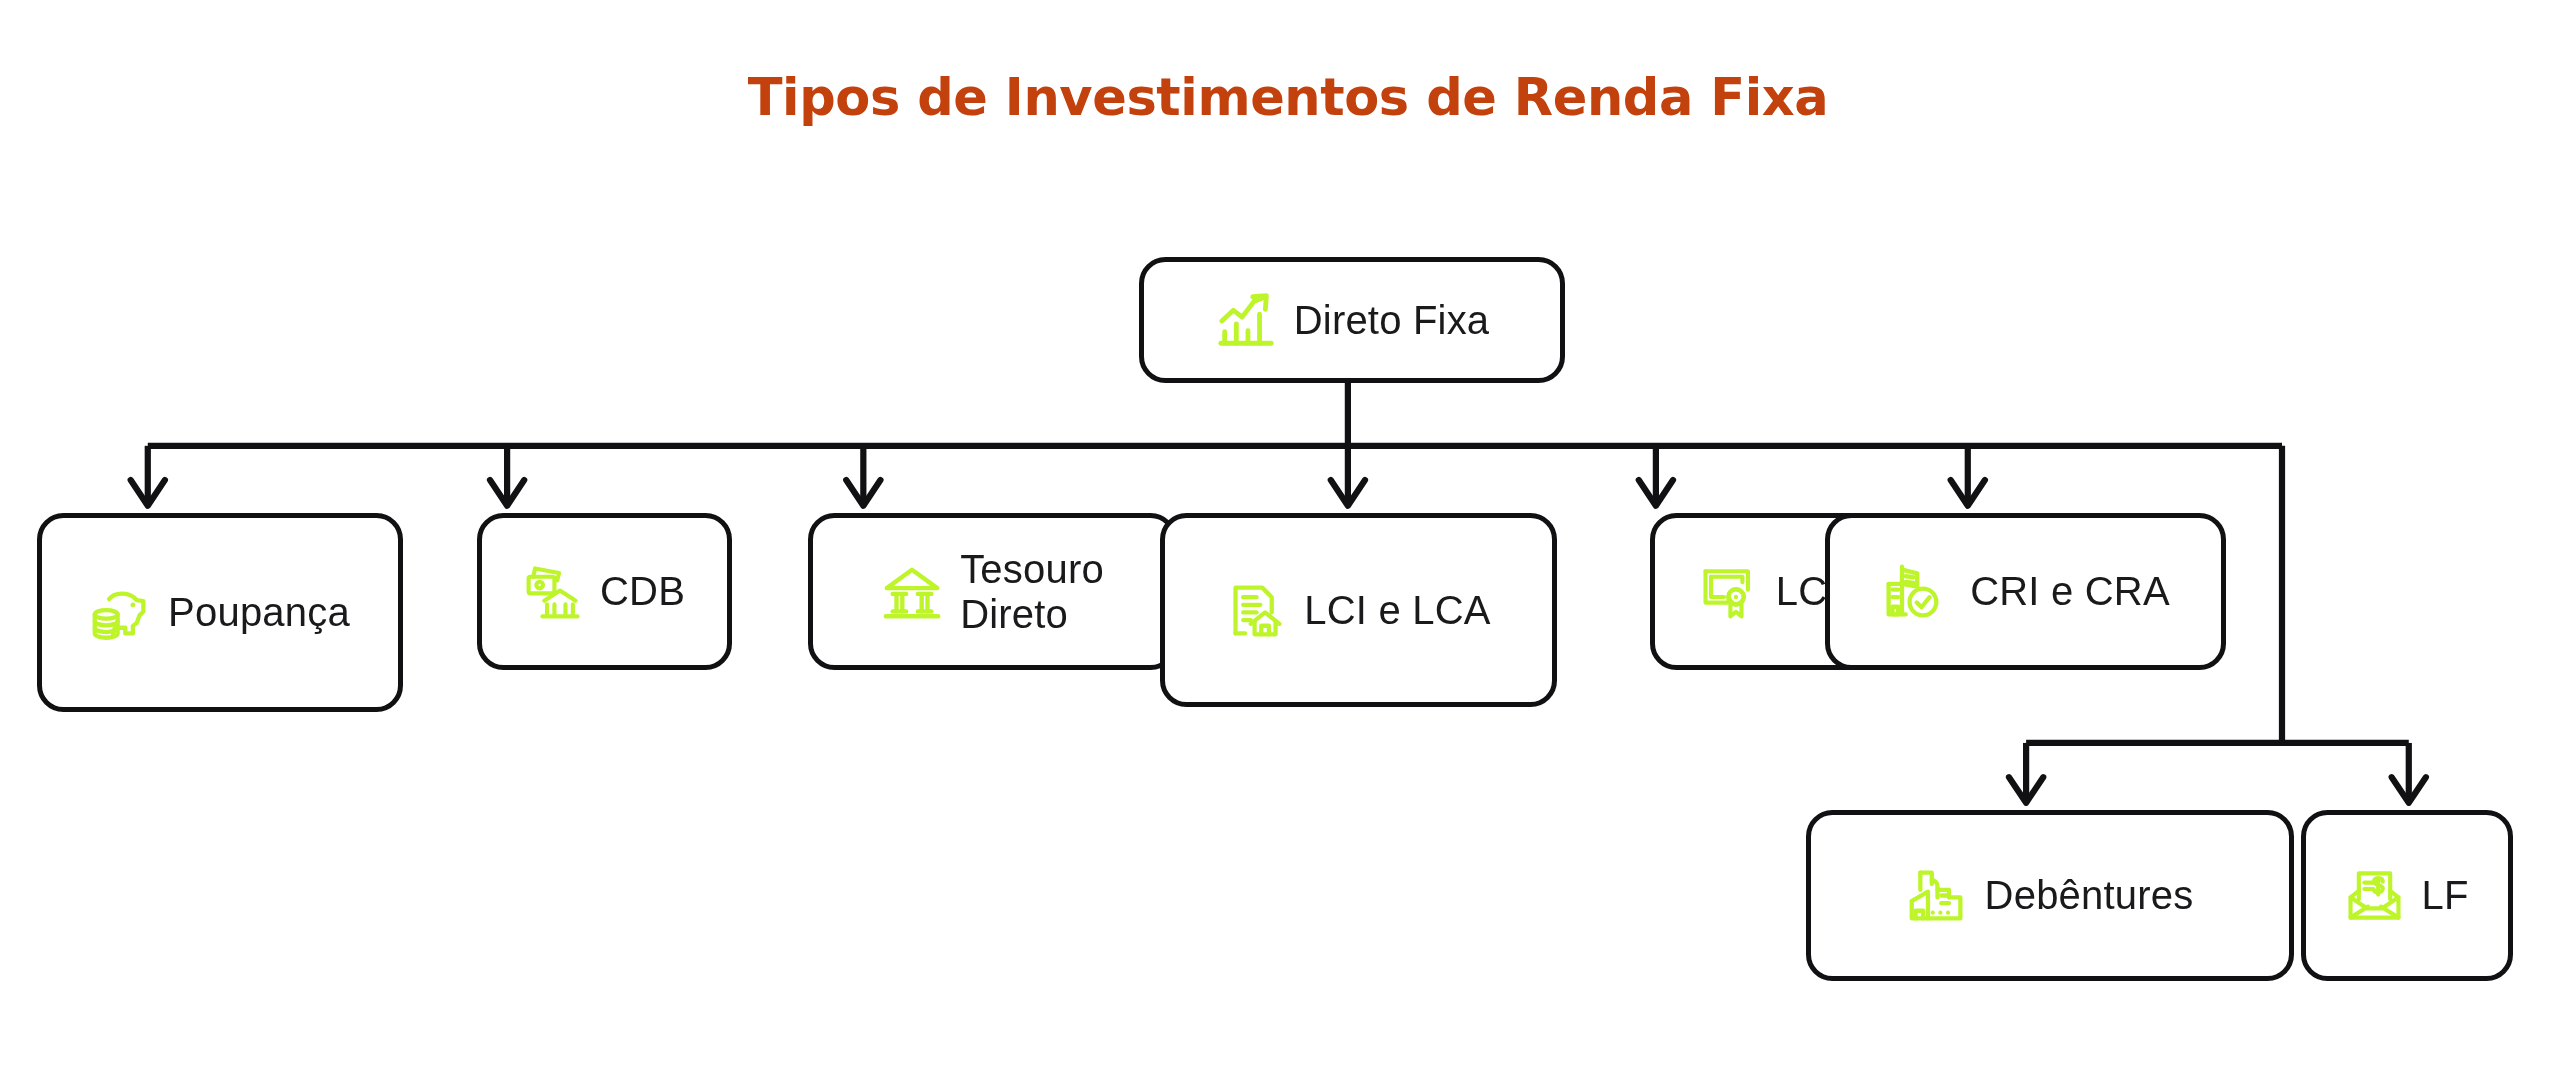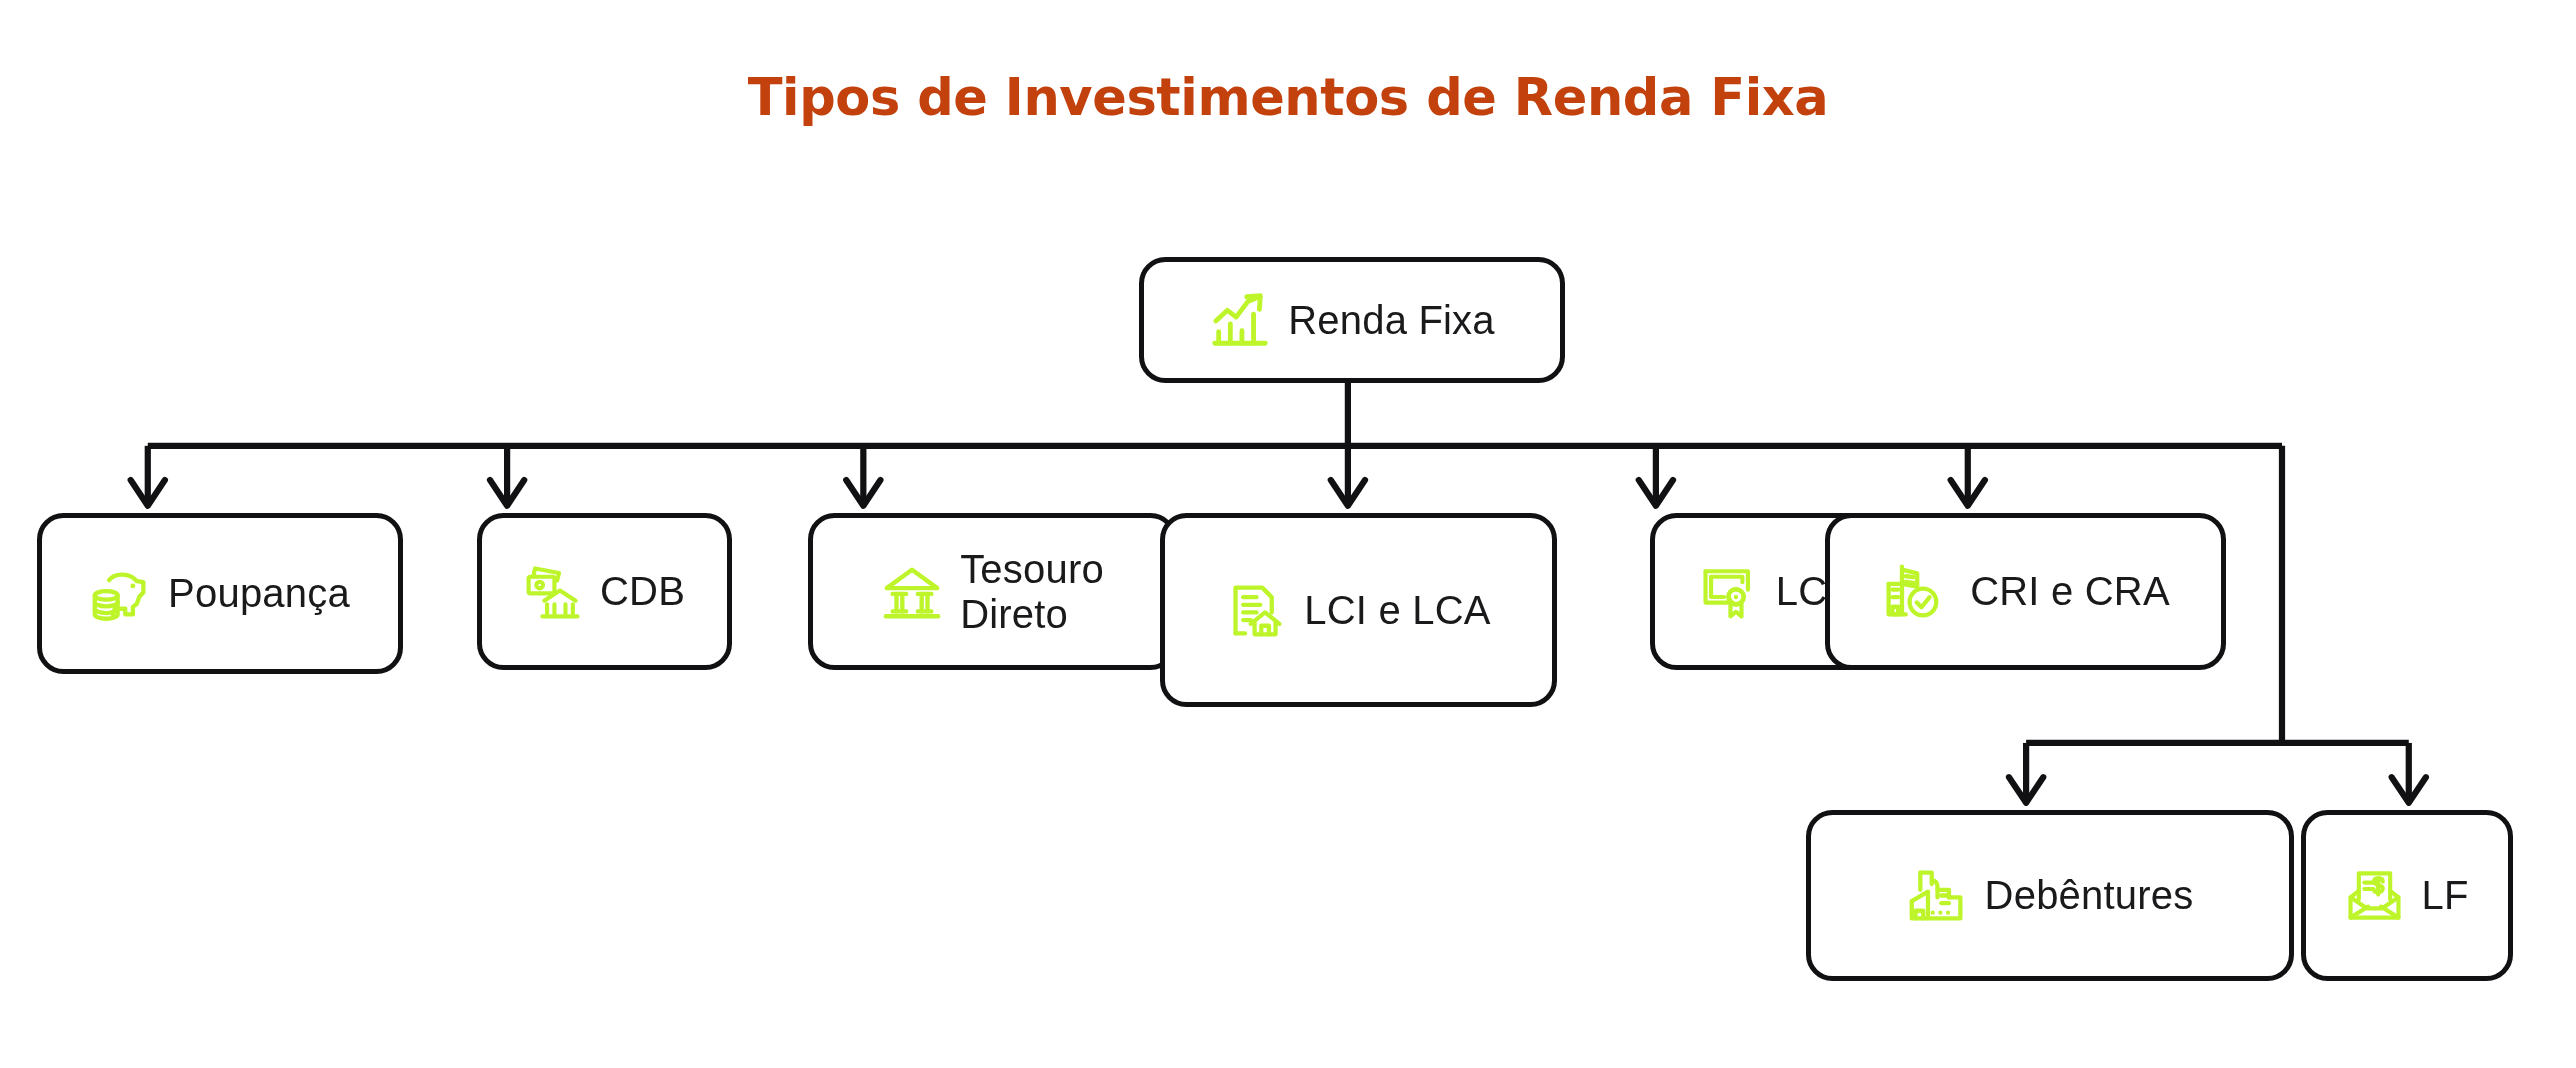--- a/index.html
+++ b/index.html
@@ -107,24 +107,24 @@
       <svg width="62" height="62" viewBox="0 0 64 64" fill="none" stroke="#bdf52a" stroke-width="5" stroke-linecap="round" stroke-linejoin="round">
         <path d="M6 56 L58 56"></path>
         <path d="M10 56 L10 44"></path>
         <path d="M22 56 L22 36"></path>
         <path d="M34 56 L34 43"></path>
         <path d="M46 56 L46 26"></path>
         <path d="M7 33 L19 22 L28 29 L40 13 L52 8"></path>
         <path d="M39 8 L53 7 L52 21"></path>
       </svg>
     </span>
-    <span class="lbl">Renda Fixa</span>
-  </div>
-
-  <div class="node" style="left:37px; top:513px; width:366px; height:161px;">
+    <span class="lbl">Direto Fixa</span>
+  </div>
+
+  <div class="node" style="left:37px; top:513px; width:366px; height:199px;">
     <span class="ico">
       <svg width="61" height="61" viewBox="0 0 64 64" fill="none" stroke="#bdf52a" stroke-width="4.5" stroke-linecap="round" stroke-linejoin="round">
         <path d="M20 18 C26 10 42 10 49 19 L56 20 L56 31 L52 35 L49 43 L45 46 L45 54 L37 54 L37 48 L28 48"></path>
         <circle cx="45" cy="24" r="2.6" fill="#bdf52a" stroke="none"></circle>
         <path d="M26 48 L24 54"></path>
         <ellipse cx="17" cy="34" rx="12" ry="4.5"></ellipse>
         <path d="M5 34 L5 54 C5 56.5 10.4 58.5 17 58.5 C23.6 58.5 29 56.5 29 54 L29 34"></path>
         <path d="M5 41 C5 43.5 10.4 45.5 17 45.5 C23.6 45.5 29 43.5 29 41"></path>
         <path d="M5 48 C5 50.5 10.4 52.5 17 52.5 C23.6 52.5 29 50.5 29 48"></path>
       </svg>

